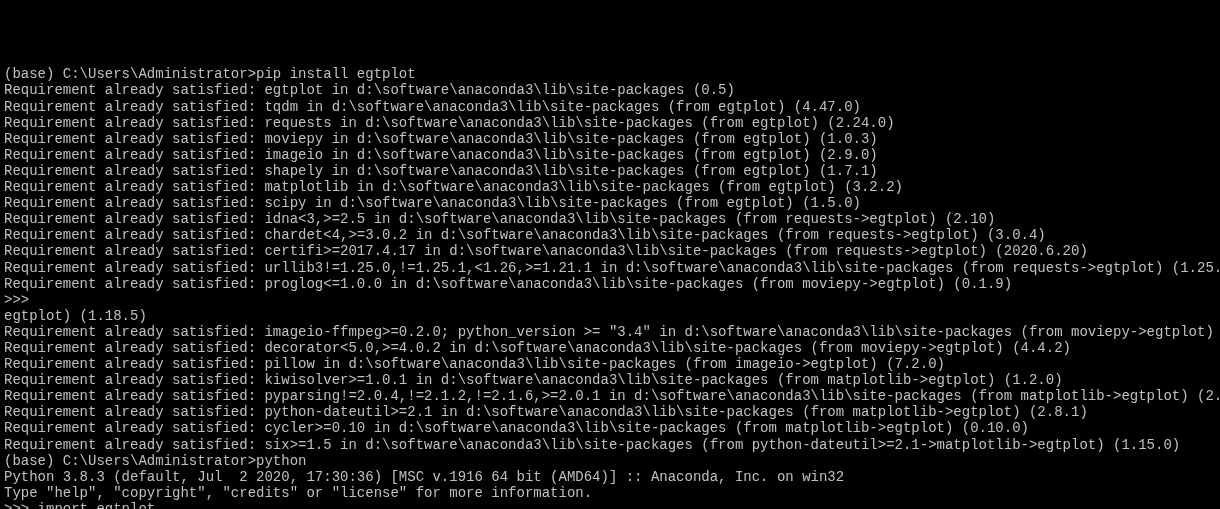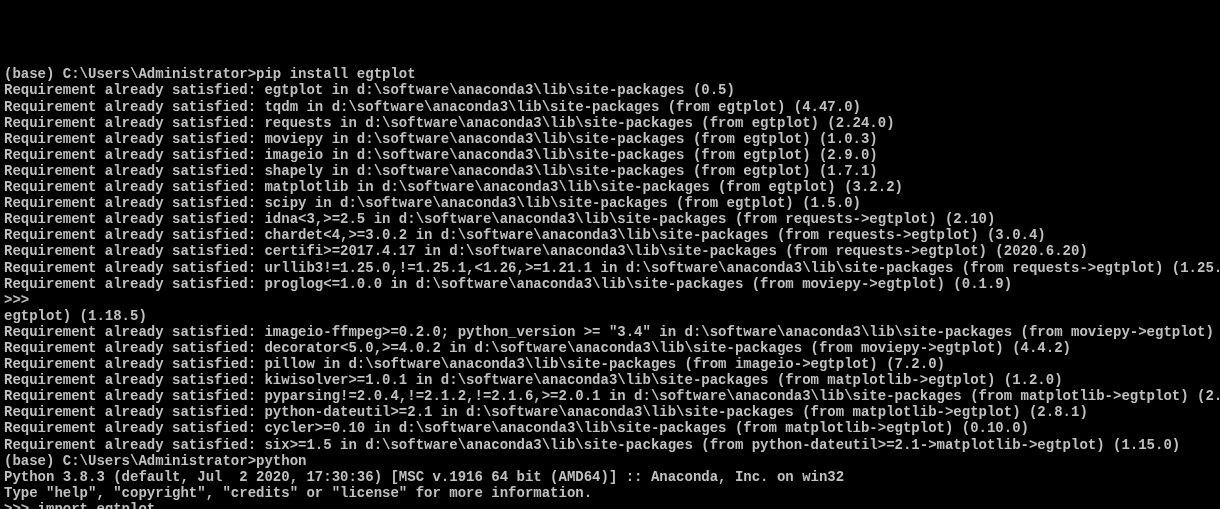--- a/index.html
+++ b/index.html
@@ -10,21 +10,20 @@
       font-size: 14px;
       line-height: 1.15;
       padding: 2px 4px;
       white-space: pre;
       overflow-x: auto;
       width: 1220px;
       height: 509px;
     }
     .line {
       display: block;
-      font-weight: bold;
     }
   </style>
 </head>
 <body>
 
 
 
 <div id="terminal"><span class="line">(base) C:\Users\Administrator&gt;pip install egtplot</span><span class="line">Requirement already satisfied: egtplot in d:\software\anaconda3\lib\site-packages (0.5)</span><span class="line">Requirement already satisfied: tqdm in d:\software\anaconda3\lib\site-packages (from egtplot) (4.47.0)</span><span class="line">Requirement already satisfied: requests in d:\software\anaconda3\lib\site-packages (from egtplot) (2.24.0)</span><span class="line">Requirement already satisfied: moviepy in d:\software\anaconda3\lib\site-packages (from egtplot) (1.0.3)</span><span class="line">Requirement already satisfied: imageio in d:\software\anaconda3\lib\site-packages (from egtplot) (2.9.0)</span><span class="line">Requirement already satisfied: shapely in d:\software\anaconda3\lib\site-packages (from egtplot) (1.7.1)</span><span class="line">Requirement already satisfied: matplotlib in d:\software\anaconda3\lib\site-packages (from egtplot) (3.2.2)</span><span class="line">Requirement already satisfied: scipy in d:\software\anaconda3\lib\site-packages (from egtplot) (1.5.0)</span><span class="line">Requirement already satisfied: idna&lt;3,&gt;=2.5 in d:\software\anaconda3\lib\site-packages (from requests-&gt;egtplot) (2.10)</span><span class="line">Requirement already satisfied: chardet&lt;4,&gt;=3.0.2 in d:\software\anaconda3\lib\site-packages (from requests-&gt;egtplot) (3.0.4)</span><span class="line">Requirement already satisfied: certifi&gt;=2017.4.17 in d:\software\anaconda3\lib\site-packages (from requests-&gt;egtplot) (2020.6.20)</span><span class="line">Requirement already satisfied: urllib3!=1.25.0,!=1.25.1,&lt;1.26,&gt;=1.21.1 in d:\software\anaconda3\lib\site-packages (from requests-&gt;egtplot) (1.25.9)</span><span class="line">Requirement already satisfied: proglog&lt;=1.0.0 in d:\software\anaconda3\lib\site-packages (from moviepy-&gt;egtplot) (0.1.9)</span><span class="line">&gt;&gt;&gt;</span><span class="line">egtplot) (1.18.5)</span><span class="line">Requirement already satisfied: imageio-ffmpeg&gt;=0.2.0; python_version &gt;= "3.4" in d:\software\anaconda3\lib\site-packages (from moviepy-&gt;egtplot) (0.4.2)</span><span class="line">Requirement already satisfied: decorator&lt;5.0,&gt;=4.0.2 in d:\software\anaconda3\lib\site-packages (from moviepy-&gt;egtplot) (4.4.2)</span><span class="line">Requirement already satisfied: pillow in d:\software\anaconda3\lib\site-packages (from imageio-&gt;egtplot) (7.2.0)</span><span class="line">Requirement already satisfied: kiwisolver&gt;=1.0.1 in d:\software\anaconda3\lib\site-packages (from matplotlib-&gt;egtplot) (1.2.0)</span><span class="line">Requirement already satisfied: pyparsing!=2.0.4,!=2.1.2,!=2.1.6,&gt;=2.0.1 in d:\software\anaconda3\lib\site-packages (from matplotlib-&gt;egtplot) (2.4.7)</span><span class="line">Requirement already satisfied: python-dateutil&gt;=2.1 in d:\software\anaconda3\lib\site-packages (from matplotlib-&gt;egtplot) (2.8.1)</span><span class="line">Requirement already satisfied: cycler&gt;=0.10 in d:\software\anaconda3\lib\site-packages (from matplotlib-&gt;egtplot) (0.10.0)</span><span class="line">Requirement already satisfied: six&gt;=1.5 in d:\software\anaconda3\lib\site-packages (from python-dateutil&gt;=2.1-&gt;matplotlib-&gt;egtplot) (1.15.0)</span><span class="line"></span><span class="line">(base) C:\Users\Administrator&gt;python</span><span class="line">Python 3.8.3 (default, Jul  2 2020, 17:30:36) [MSC v.1916 64 bit (AMD64)] :: Anaconda, Inc. on win32</span><span class="line">Type "help", "copyright", "credits" or "license" for more information.</span><span class="line">&gt;&gt;&gt; import egtplot</span></div>
 
 

